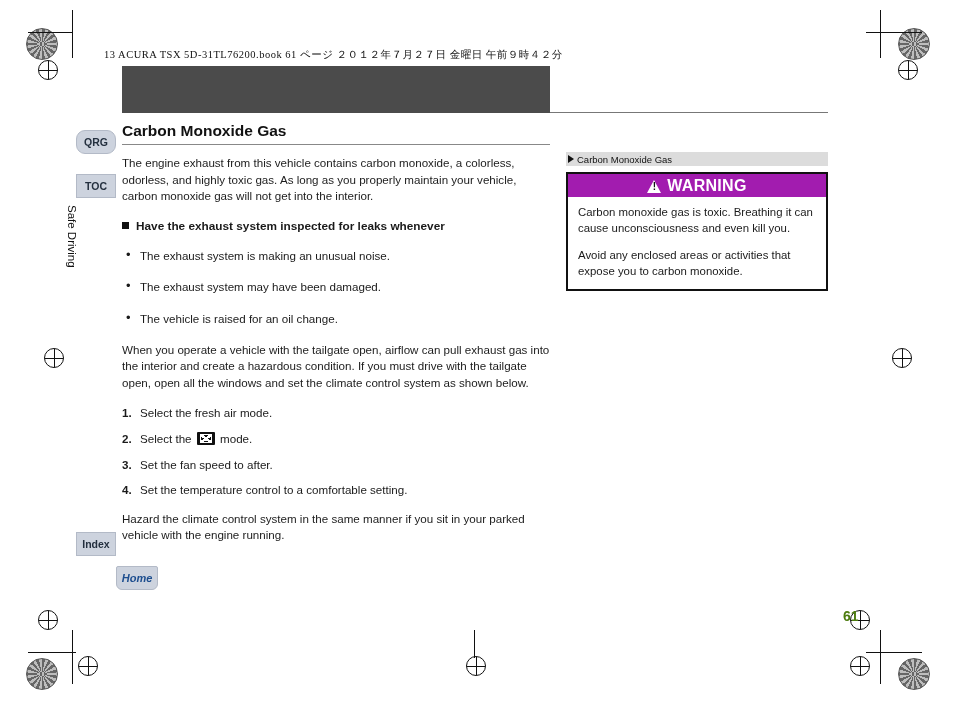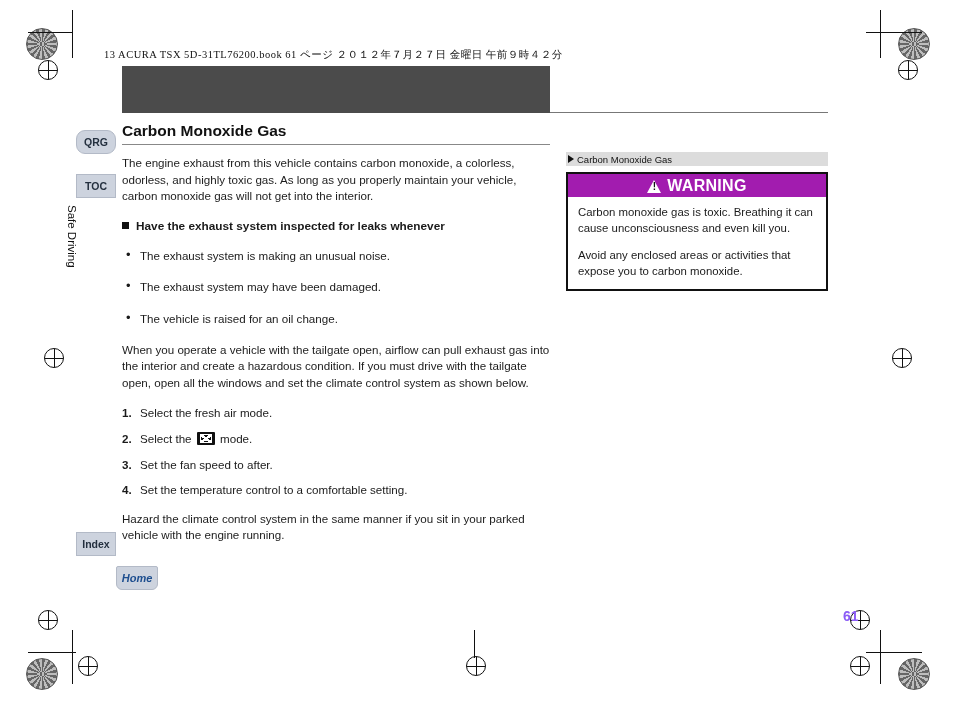--- a/index.html
+++ b/index.html
@@ -328,21 +328,21 @@
     font-size: 10.6px;
     line-height: 14.6px;
     color: #1c1c1c;
   }
   .page-num {
     position: absolute;
     left: 843px;
     top: 608px;
     font-size: 14px;
     font-weight: bold;
-    color: #8b5cf6;
+    color: #4d7c0f;
   }
 </style>
 </head>
 <body>
 
 <div class="page">
 
   <div class="gray-disc regmark" style="left:26px; top:28px; width:30px; height:30px;"></div>
   <div class="gray-disc regmark" style="left:898px; top:28px; width:30px; height:30px;"></div>
   <div class="gray-disc regmark" style="left:26px; top:658px; width:30px; height:30px;"></div>

